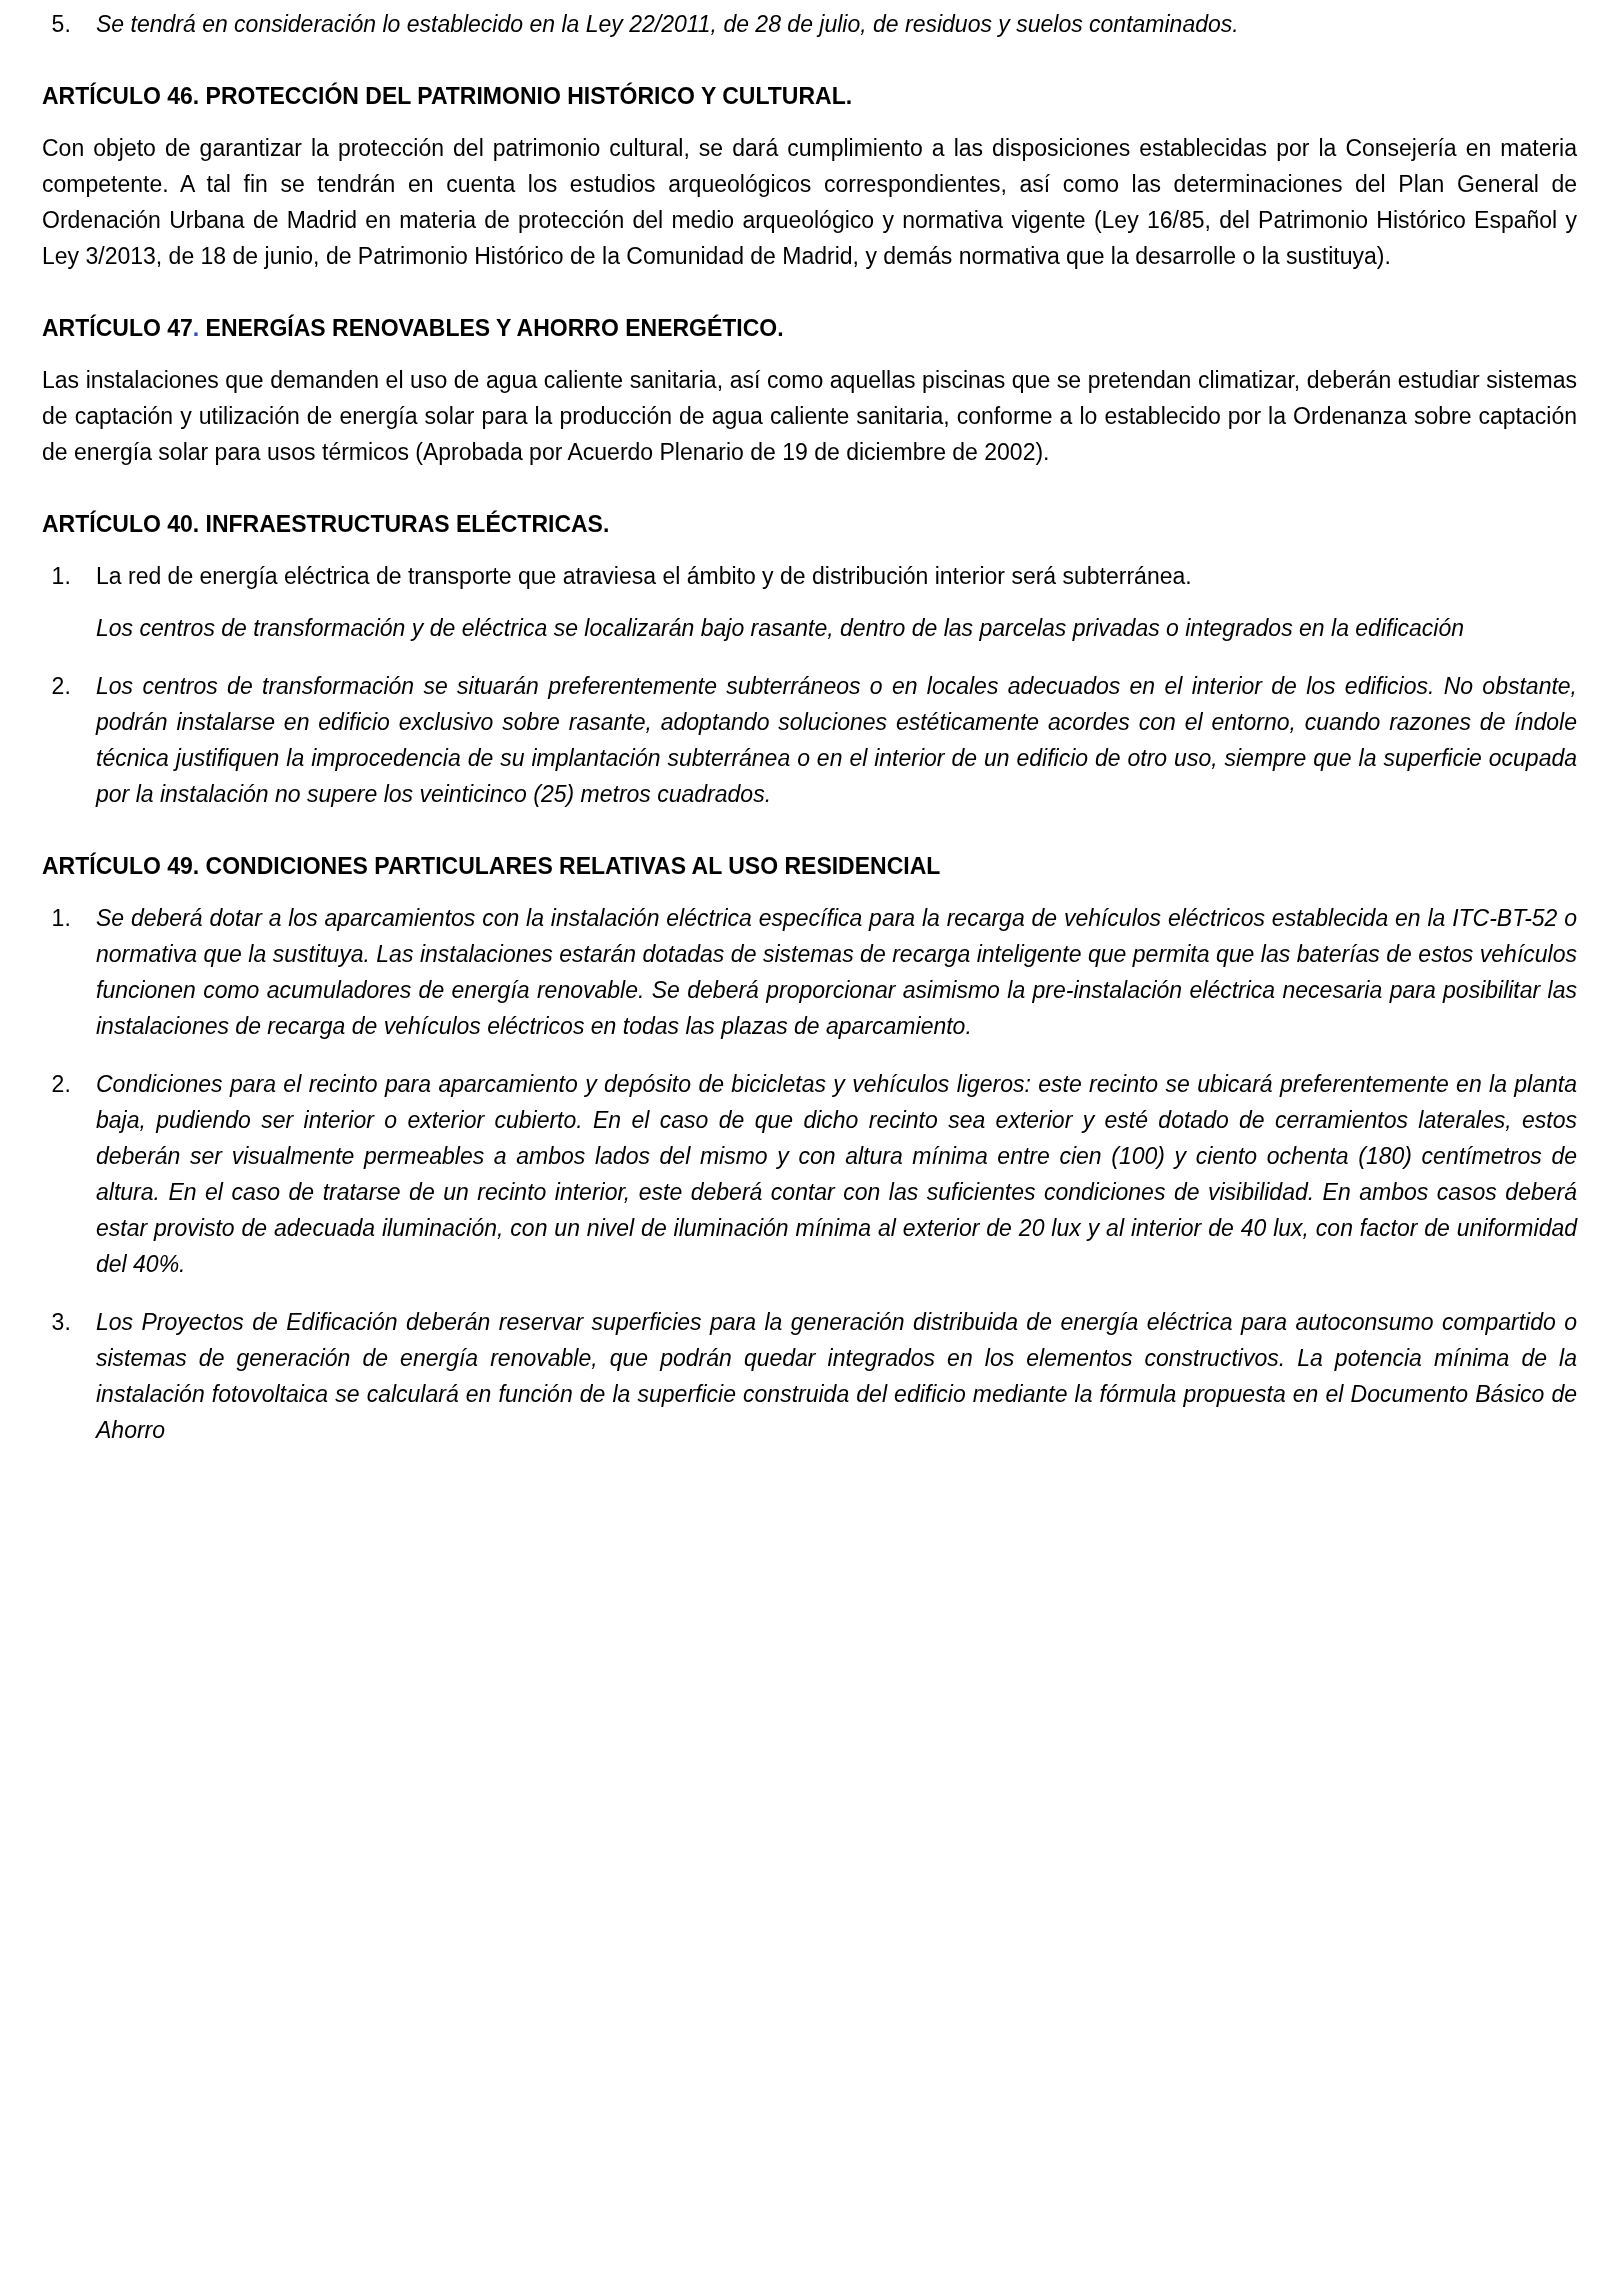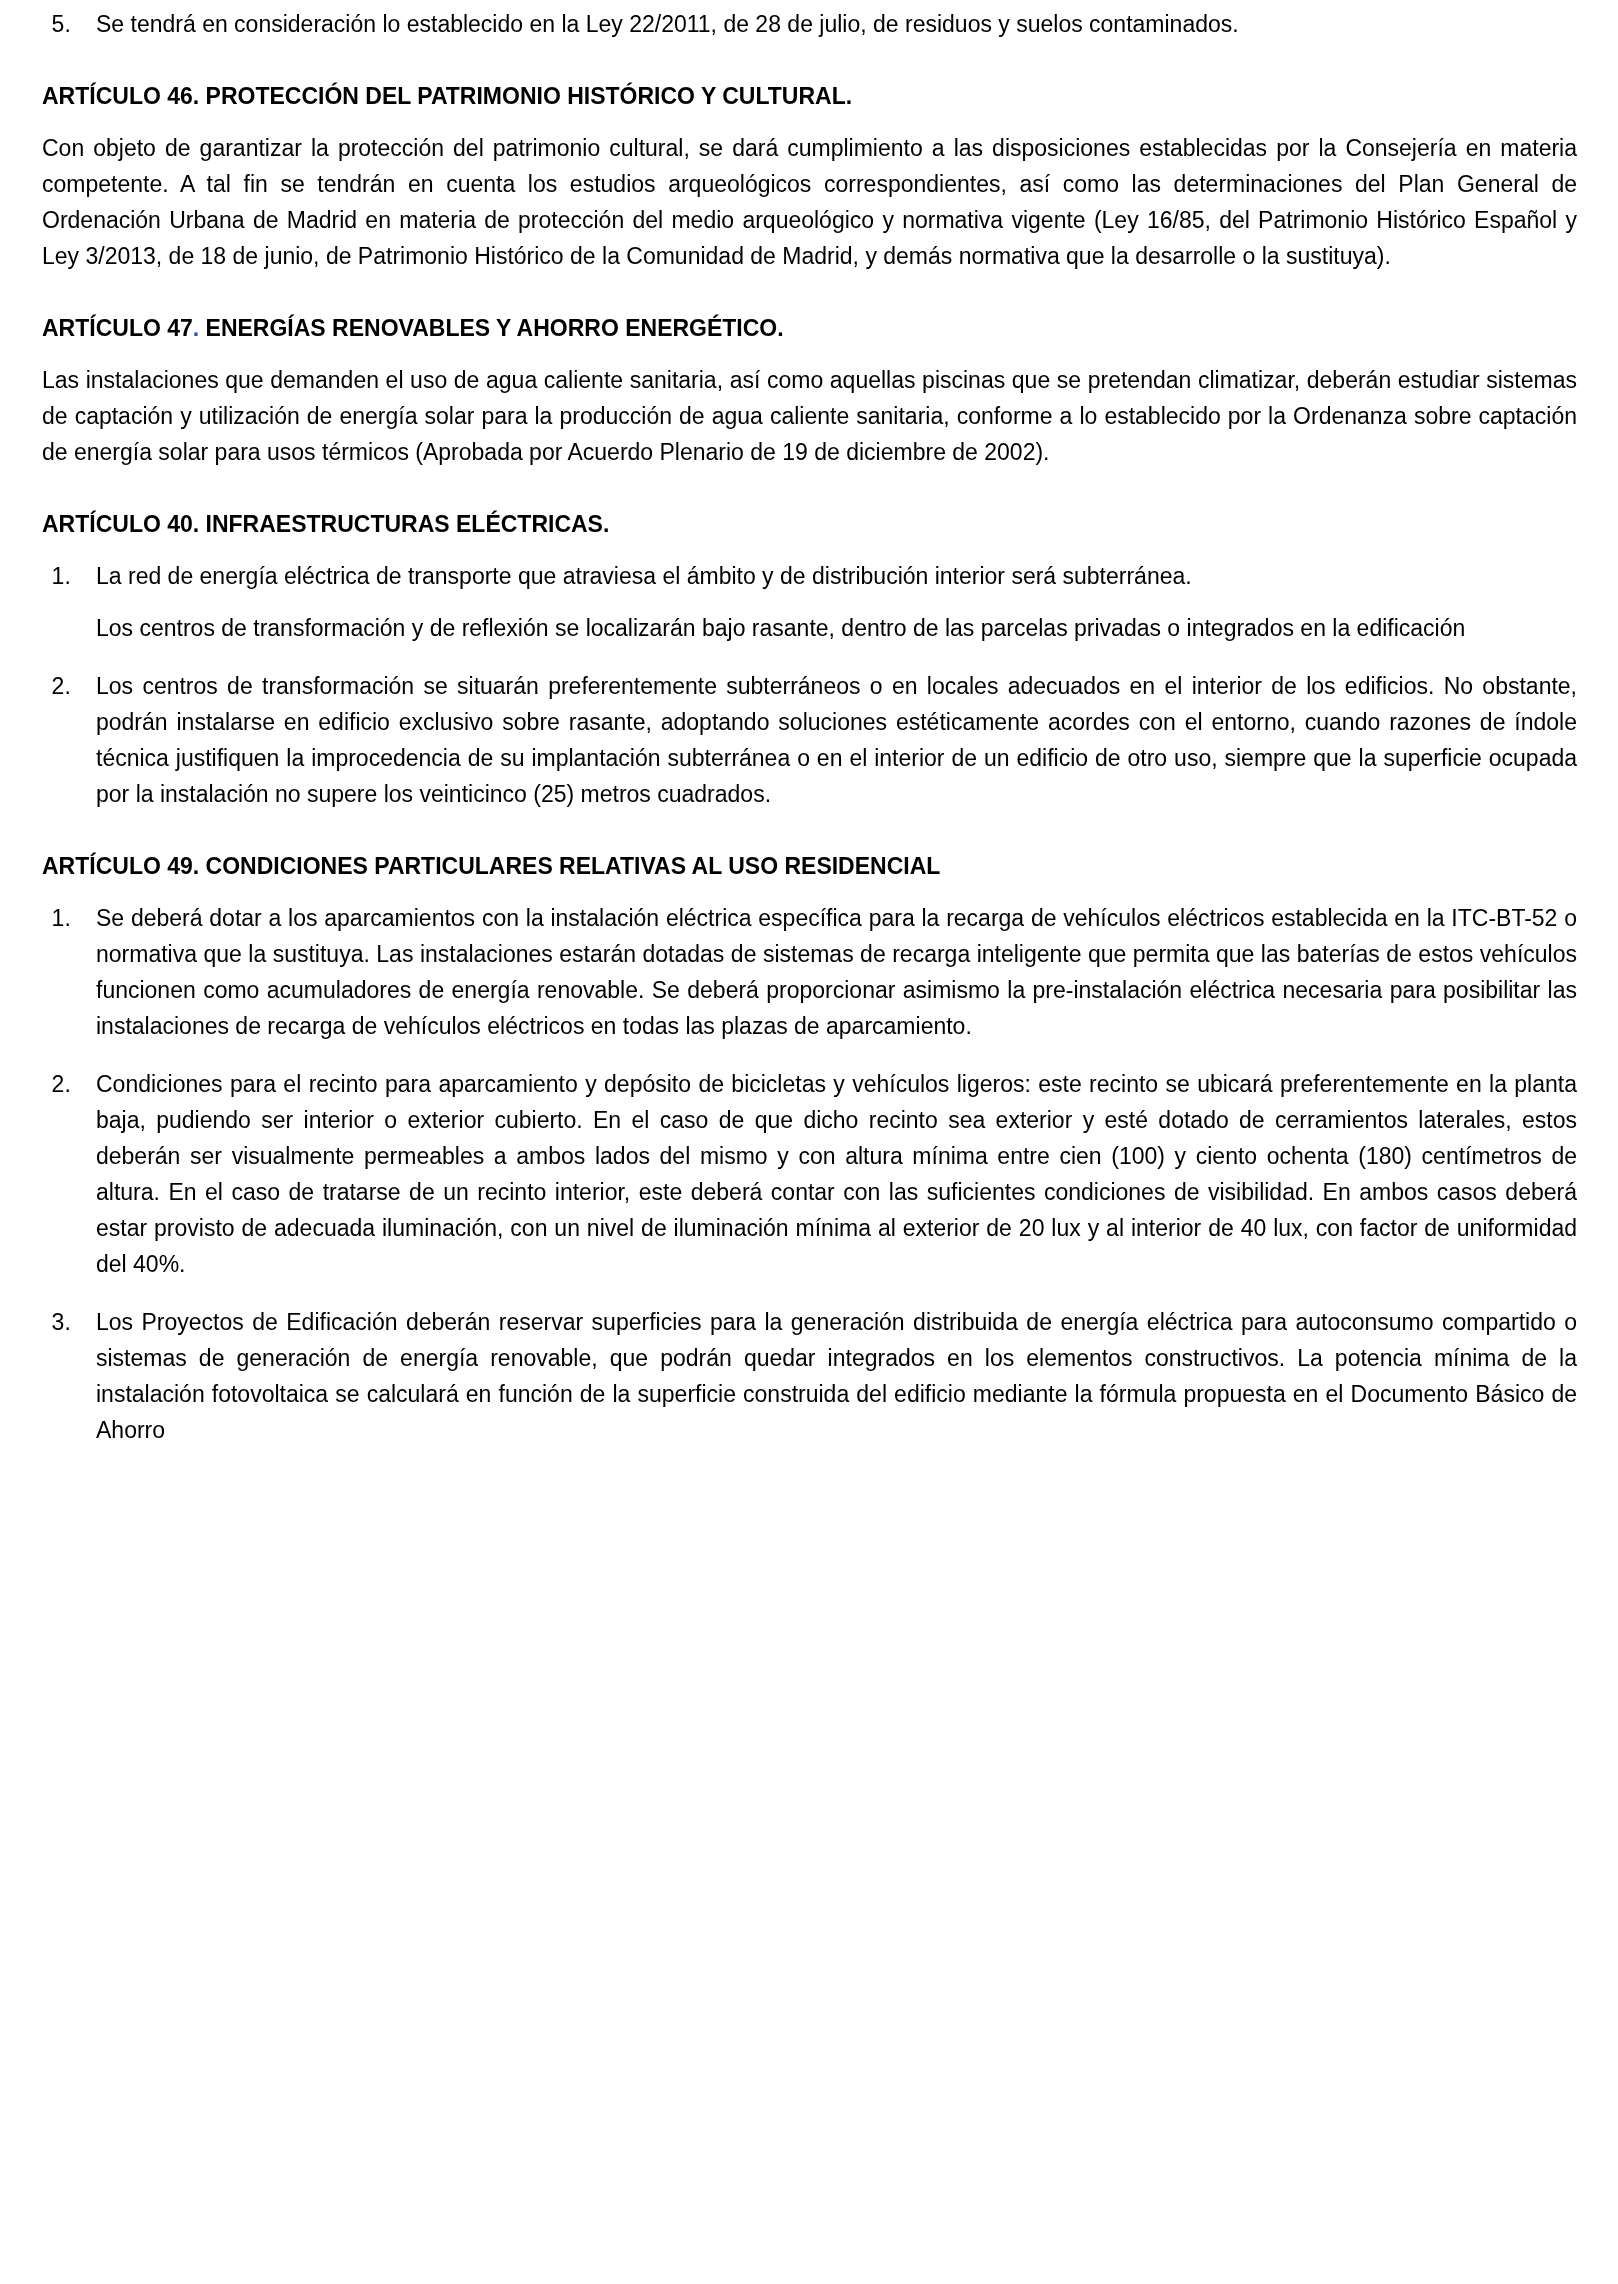--- a/index.html
+++ b/index.html
@@ -60,20 +60,21 @@
     flex: 1 1 auto;
     min-width: 0;
   }
 
   .li .body p {
     margin-bottom: 16px;
   }
 
   .li .body p:last-child {
     margin-bottom: 0;
+    font-style: italic;
   }
 
   .accent-dot {
     color: var(--accent, #2456c9);
   }
 </style>
 </head>
 <body style="color: rgb(0, 0, 0); background: rgb(255, 255, 255);">
 
 <div class="page">
@@ -90,21 +91,21 @@
 
   <h2><span>ARTÍCULO 47</span><span class="accent-dot">.</span><span> ENERGÍAS RENOVABLES Y AHORRO ENERGÉTICO.</span></h2>
   <p class="para">Las instalaciones que demanden el uso de agua caliente sanitaria, así como aquellas piscinas que se pretendan climatizar, deberán estudiar sistemas de captación y utilización de energía solar para la producción de agua caliente sanitaria, conforme a lo establecido por la Ordenanza sobre captación de energía solar para usos térmicos (Aprobada por Acuerdo Plenario de 19 de diciembre de 2002).</p>
 
   <h2>ARTÍCULO 40. INFRAESTRUCTURAS ELÉCTRICAS.</h2>
 
   <div class="li">
     <div class="num">1.</div>
     <div class="body">
       <p>La red de energía eléctrica de transporte que atraviesa el ámbito y de distribución interior será subterránea.</p>
-      <p>Los centros de transformación y de reflexión se localizarán bajo rasante, dentro de las parcelas privadas o integrados en la edificación</p>
+      <p>Los centros de transformación y de eléctrica se localizarán bajo rasante, dentro de las parcelas privadas o integrados en la edificación</p>
     </div>
   </div>
 
   <div class="li">
     <div class="num">2.</div>
     <div class="body">
       <p>Los centros de transformación se situarán preferentemente subterráneos o en locales adecuados en el interior de los edificios. No obstante, podrán instalarse en edificio exclusivo sobre rasante, adoptando soluciones estéticamente acordes con el entorno, cuando razones de índole técnica justifiquen la improcedencia de su implantación subterránea o en el interior de un edificio de otro uso, siempre que la superficie ocupada por la instalación no supere los veinticinco (25) metros cuadrados.</p>
     </div>
   </div>
 

